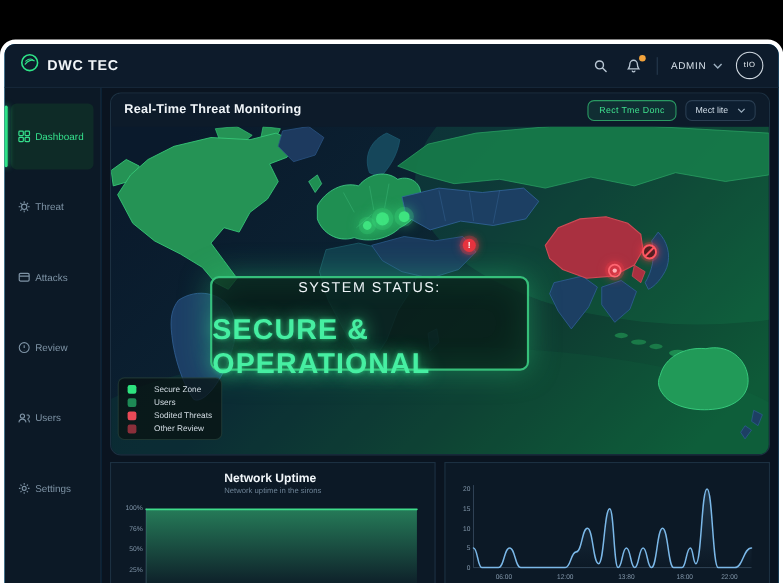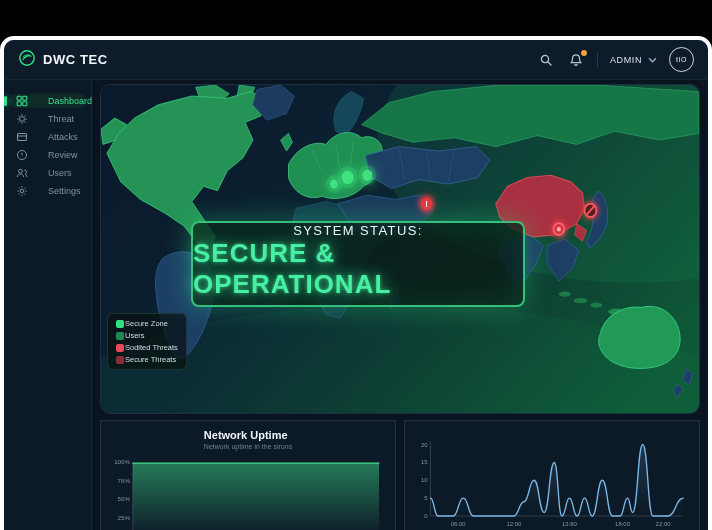--- a/index.html
+++ b/index.html
@@ -19,21 +19,21 @@
        background:#f2a33c;}
   .vdiv{width:1px;height:16px;background:#263a4e;}
   .user-menu{display:flex;align-items:center;gap:6px;color:#d7e1ea;font-size:9px;
              letter-spacing:.6px;cursor:pointer;}
   .avatar{width:25px;height:25px;border-radius:50%;border:1.4px solid #cfd8e0;
           color:#e8eef3;font-size:7px;display:flex;align-items:center;justify-content:center;
           letter-spacing:.5px;cursor:pointer;}
   
   .sidebar{position:absolute;top:40px;left:0;bottom:0;width:88px;background:#0c1926;
            border-right:1px solid #152638;padding-top:10px;z-index:4;}
-  .side-item{display:flex;align-items:center;gap:20px;margin:4px 6px;padding:1px 6px;
+  .side-item{display:flex;align-items:center;gap:4px;margin:4px 6px;padding:24px 6px;
              border-radius:5px;color:#7e93a5;font-size:9px;cursor:pointer;position:relative;}
   .side-item .sicon{width:12px;height:12px;display:flex;}
   .side-item .sicon svg{width:12px;height:12px;}
   .side-item.active{background:#0e2b27;color:#35e08c;}
   .side-item.active::before{content:"";position:absolute;left:-6px;top:2px;bottom:2px;width:3px;
              background:#2ee387;border-radius:2px;box-shadow:0 0 6px rgba(46,227,135,.8);}
   
   .main{position:absolute;top:40px;left:88px;right:0;bottom:0;background:#0a1420;}
   .threat-card{position:absolute;left:8px;right:8px;top:4px;height:330px;border-radius:10px;
                background:#0d1b2a;border:1px solid #1c3041;overflow:hidden;display:flex;
@@ -44,32 +44,32 @@
   .head-actions{display:flex;align-items:center;gap:8px;}
   .pill-green{background:rgba(46,220,135,.10);border:1px solid #2a9a63;color:#3fe08e;
               font-size:8px;padding:4px 10px;border-radius:6px;cursor:pointer;letter-spacing:.3px;}
   .select{display:flex;align-items:center;gap:8px;background:#0d1e30;border:1px solid #2a3e52;
           color:#cfdbe6;font-size:8px;padding:4px 8px;border-radius:6px;cursor:pointer;}
   .map-wrap{flex:1;position:relative;}
   #map-svg{position:absolute;inset:0;width:100%;height:100%;}
   .mk-alert,.mk-target,.mk-blocked{filter:drop-shadow(0 0 4px rgba(255,60,70,.9));}
   .mk-secure{filter:drop-shadow(0 0 6px rgba(60,230,130,.95));}
   
-  .status-box{position:absolute;left:90px;top:136px;width:334px;height:86px;border-radius:8px;
+  .status-box{position:absolute;left:90px;top:136px;width:290px;height:86px;border-radius:8px;
               background:rgba(9,30,24,.80);border:2px solid rgba(62,220,140,.85);
               box-shadow:0 0 28px rgba(46,220,130,.38), inset 0 0 32px rgba(46,220,130,.12);
-              display:flex;flex-direction:column;align-items:center;justify-content:flex-start;gap:0;}
+              display:flex;flex-direction:column;align-items:center;justify-content:flex-start;gap:16px;}
   .status-h{color:#eef4f8;font-size:13px;letter-spacing:1.4px;}
   .status-v{color:#46efa2;font-size:26px;font-weight:800;letter-spacing:1px;
             text-shadow:0 0 16px rgba(61,240,150,.85),0 0 4px rgba(61,240,150,.6);}
   
   .legend{position:absolute;left:6px;top:228px;background:rgba(9,18,16,.72);
           border:1px solid rgba(70,110,95,.35);border-radius:6px;padding:5px 8px;
           display:flex;flex-direction:column;gap:3px;}
-  .lg-row{display:flex;align-items:center;gap:1px;color:#d3dde4;font-size:7.5px;}
+  .lg-row{display:flex;align-items:center;gap:16px;color:#d3dde4;font-size:7.5px;}
   .lg-chip{width:8px;height:8px;border-radius:2px;display:inline-block;}
   
   .bottom-row{position:absolute;left:8px;right:8px;top:340px;bottom:8px;display:flex;gap:8px;}
   .chart-card{background:#0c1926;border:1px solid #1c3041;border-radius:0;padding:8px 10px 6px;
               display:flex;flex-direction:column;align-items:center;}
   .chart-card.c0{flex:0 0 296px;}
   .chart-card.c1{flex:1;}
   .cc-head{display:flex;align-items:flex-start;justify-content:space-between;}
   .cc-title{color:#f0f5f9;font-size:11px;font-weight:bold;}
   .cc-sub{color:#6d8295;font-size:7px;margin-top:2px;}
@@ -191,20 +191,32 @@
             </g>
           </svg>
         </span>
         <span class="slabel">Settings</span>
       </div>
     </nav>
 
   <main class="main">
 
     <section class="threat-card">
+      <div class="card-head">
+        <h1>Real-Time Threat Monitoring</h1>
+        <div class="head-actions">
+          <button class="pill-green">Rect Tme Donc</button>
+          <button class="select">
+            <span>Mect lite</span>
+            <svg width="8" height="5" viewBox="0 0 9 6" fill="none" stroke="#9db0c0" stroke-width="1.3">
+                <path d="M1 1.2 4.5 4.8 8 1.2"></path>
+              </svg>
+          </button>
+        </div>
+      </div>
 
       <div class="map-wrap">
         <svg id="map-svg" viewBox="0 0 606 298" preserveAspectRatio="none">
           <defs>
             <linearGradient id="ocean" x1="0" y1="0.25" x2="1" y2="0.75">
               <stop offset="0%" stop-color="#0a1a2c"></stop>
               <stop offset="38%" stop-color="#0b2232"></stop>
               <stop offset="66%" stop-color="#0e3a31"></stop>
               <stop offset="100%" stop-color="#0e5a38"></stop>
             </linearGradient>
@@ -295,21 +307,21 @@
             <div class="lg-row">
               <span class="lg-chip" style="background:#1d8a55"></span>
               <span>Users</span>
             </div>
             <div class="lg-row">
               <span class="lg-chip" style="background:#e84a57"></span>
               <span>Sodited Threats</span>
             </div>
             <div class="lg-row">
               <span class="lg-chip" style="background:#8a2f3a"></span>
-              <span>Secure Threats</span>
+              <span>Other Review</span>
             </div>
           </div>
       </div>
     </section>
 
     <section class="bottom-row">
       <div class="chart-card c0">
         <div class="cc-head">
           <div>
             <div class="cc-title">Network Uptime</div>

